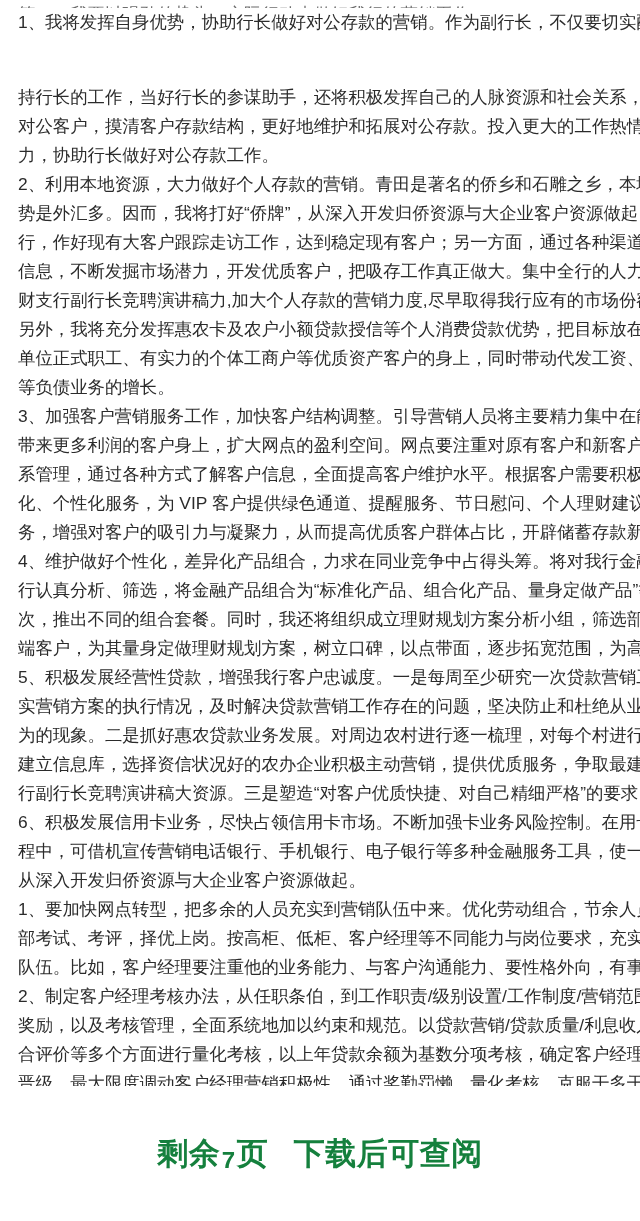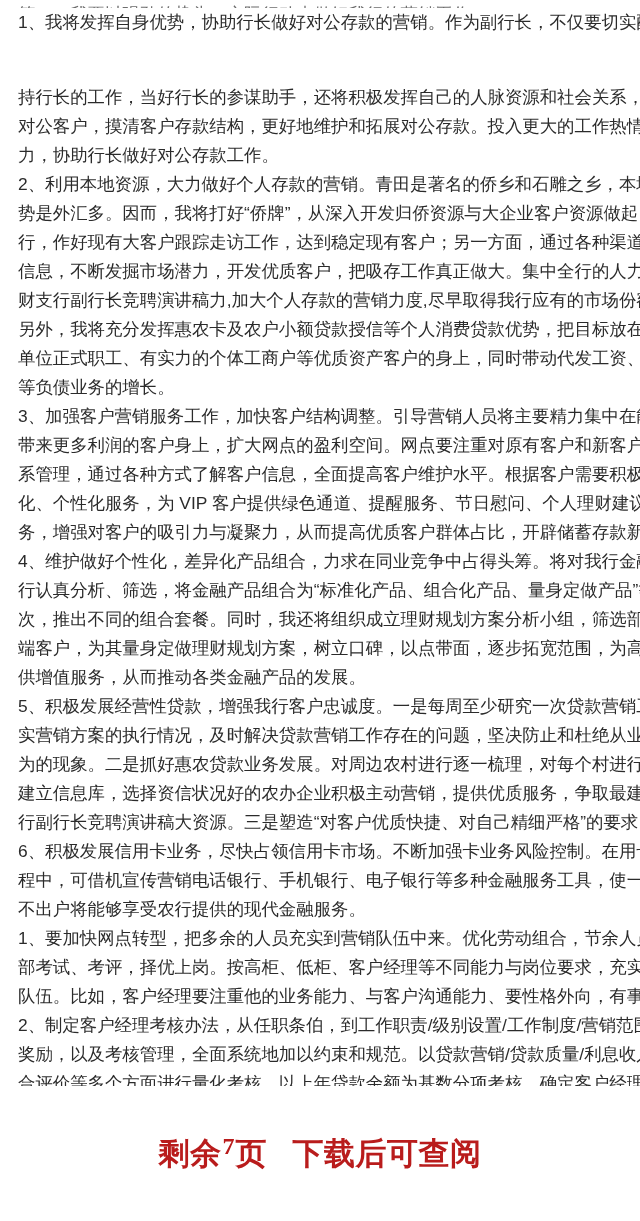--- a/index.html
+++ b/index.html
@@ -68,25 +68,25 @@
     width: 640px;
     height: 135px;
     display: flex;
     align-items: center;
     justify-content: center;
     background: #ffffff;
     pointer-events: auto;
   }
   #download-overlay-inner {
     display: flex;
-    align-items: flex-start;
+    align-items: flex-end;
     justify-content: center;
-    color: #b91c1c;
+    color: #15803d;
     font-weight: 700;
-    font-family: Liberation Serif, serif;
+    font-family: Liberation Mono, monospace;
     user-select: none;
   }
   .ov-remaining {
     font-size: 31px;
     letter-spacing: 0.5px;
   }
   .ov-count {
     font-size: 24px;
     padding: 0 1px;
   }
@@ -127,29 +127,28 @@
     <div class="doc-line">等负债业务的增长。</div>
     <div class="doc-line">3、加强客户营销服务工作，加快客户结构调整。引导营销人员将主要精力集中在能为本行</div>
     <div class="doc-line">带来更多利润的客户身上，扩大网点的盈利空间。网点要注重对原有客户和新客户的客户关</div>
     <div class="doc-line">系管理，通过各种方式了解客户信息，全面提高客户维护水平。根据客户需要积极开发差异</div>
     <div class="doc-line">化、个性化服务，为 VIP 客户提供绿色通道、提醒服务、节日慰问、个人理财建议等 VIP 服</div>
     <div class="doc-line">务，增强对客户的吸引力与凝聚力，从而提高优质客户群体占比，开辟储蓄存款新增长点。</div>
     <div class="doc-line">4、维护做好个性化，差异化产品组合，力求在同业竞争中占得头筹。将对我行金融产品进</div>
     <div class="doc-line">行认真分析、筛选，将金融产品组合为“标准化产品、组合化产品、量身定做产品”等三个层</div>
     <div class="doc-line">次，推出不同的组合套餐。同时，我还将组织成立理财规划方案分析小组，筛选部分重点高</div>
     <div class="doc-line">端客户，为其量身定做理财规划方案，树立口碑，以点带面，逐步拓宽范围，为高端客户提</div>
-    <div class="doc-line">供增值服务，从而推动各类金融产品的发展。</div>
     <div class="doc-line">5、积极发展经营性贷款，增强我行客户忠诚度。一是每周至少研究一次贷款营销工作，落</div>
     <div class="doc-line">实营销方案的执行情况，及时解决贷款营销工作存在的问题，坚决防止和杜绝从业人员不作</div>
     <div class="doc-line">为的现象。二是抓好惠农贷款业务发展。对周边农村进行逐一梳理，对每个村进行再排查，</div>
     <div class="doc-line">建立信息库，选择资信状况好的农办企业积极主动营销，提供优质服务，争取最建设银行支</div>
     <div class="doc-line">行副行长竞聘演讲稿大资源。三是塑造“对客户优质快捷、对自己精细严格”的要求，把方便</div>
     <div class="doc-line">6、积极发展信用卡业务，尽快占领信用卡市场。不断加强卡业务风险控制。在用卡营销过</div>
     <div class="doc-line">程中，可借机宣传营销电话银行、手机银行、电子银行等多种金融服务工具，使一些客户足</div>
-    <div class="doc-line">不出户将能够享受农行提供的现代金融服务。</div>
+    <div class="doc-line">从深入开发归侨资源与大企业客户资源做起。</div>
     <div class="doc-line">1、要加快网点转型，把多余的人员充实到营销队伍中来。优化劳动组合，节余人员通过内</div>
     <div class="doc-line">部考试、考评，择优上岗。按高柜、低柜、客户经理等不同能力与岗位要求，充实到不同的</div>
     <div class="doc-line">队伍。比如，客户经理要注重他的业务能力、与客户沟通能力、要性格外向，有事业心和责</div>
     <div class="doc-line">2、制定客户经理考核办法，从任职条伯，到工作职责/级别设置/工作制度/营销范围/收入与</div>
     <div class="doc-line">奖励，以及考核管理，全面系统地加以约束和规范。以贷款营销/贷款质量/利息收入/客户综</div>
     <div class="doc-line">合评价等多个方面进行量化考核，以上年贷款余额为基数分项考核，确定客户经理的收入、</div>
     <div class="doc-line">晋级，最大限度调动客户经理营销积极性。通过奖勤罚懒，量化考核，克服干多干少、干与</div>
     <div class="doc-line">不干一个样的现状。变被动为主动，充份发挥客户经理主观能动性及其个人才能的积极性。</div>
 
   </div>

